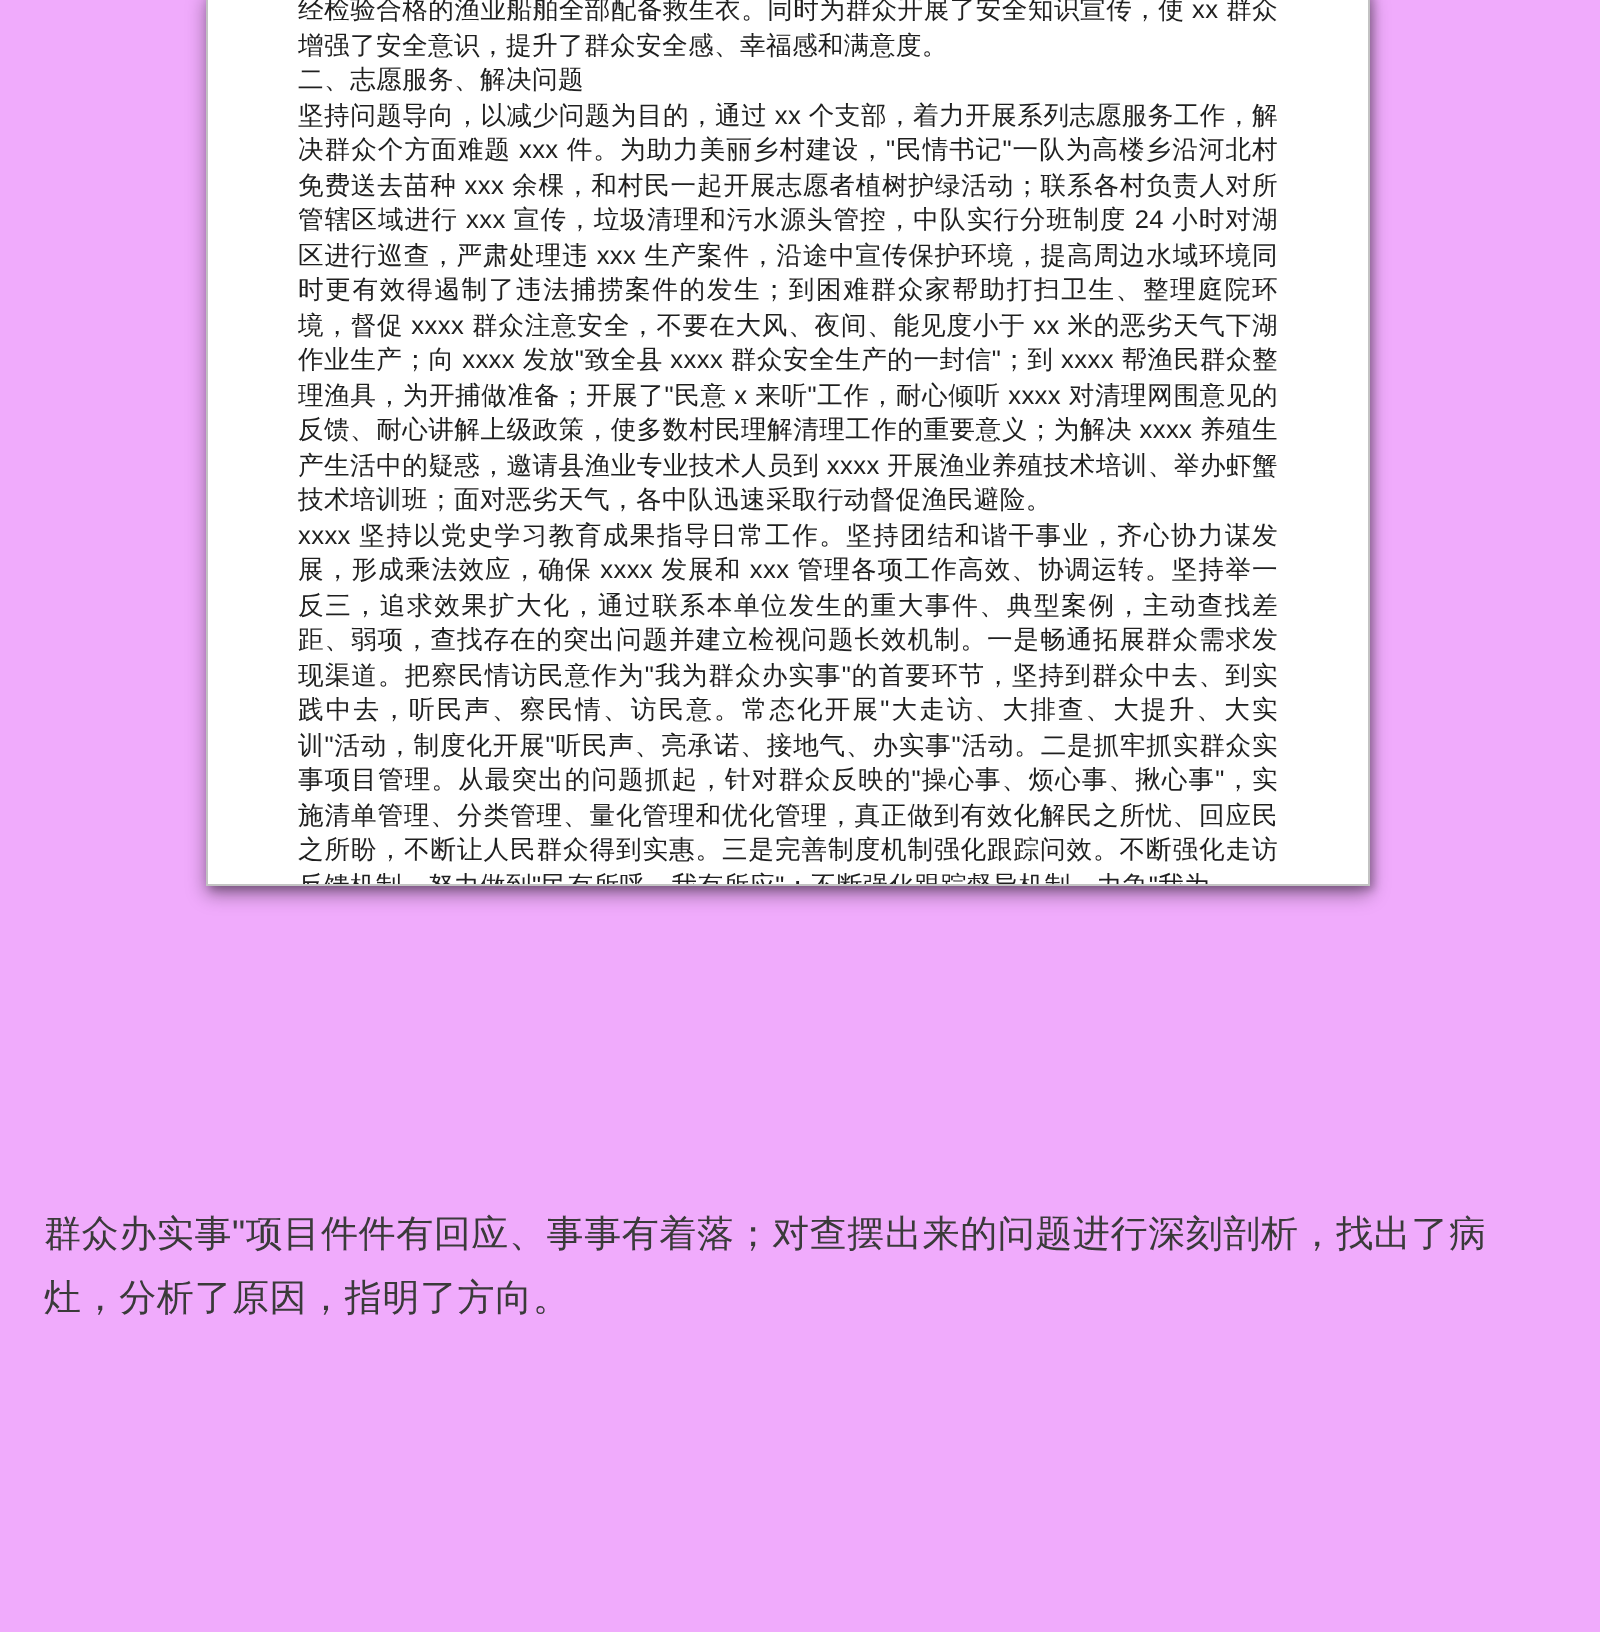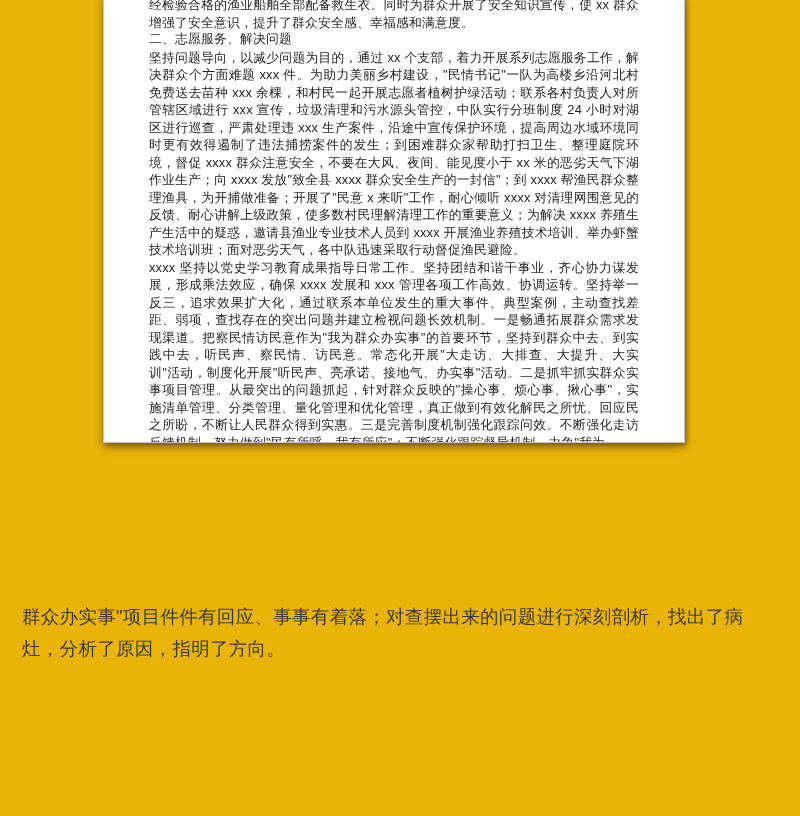--- a/index.html
+++ b/index.html
@@ -6,21 +6,21 @@
   html, body {
     width: 800px; height: 816px;
     background: #ffffff;
     font-family: "Liberation Sans", "DejaVu Sans", sans-serif;
     overflow: hidden;
     position: relative;
   }
   .canvas {
     position: relative;
     width: 800px; height: 816px;
-    background: #eab308;
+    background: #f0abfc;
   }
   
   .sheet {
     position: absolute;
     left: 103px;
     top: -5px;
     width: 582px;
     height: 448px;
     background: #ffffff;
     border: 1px solid #c3c3c3;
@@ -30,21 +30,20 @@
   }
   .sheet p {
     font-size: 12.8px;
     line-height: 17.5px;
     color: #1f1f1f;
     text-align: justify;
     letter-spacing: 0.2px;
   }
   .doc-heading {
     text-align: center;
-    font-family: Liberation Serif, serif;
   }
   
   .article-tail {
     position: absolute;
     left: 22px;
     top: 601px;
     width: 758px;
     font-size: 18.5px;
     line-height: 31.5px;
     color: #3a3a3a;

